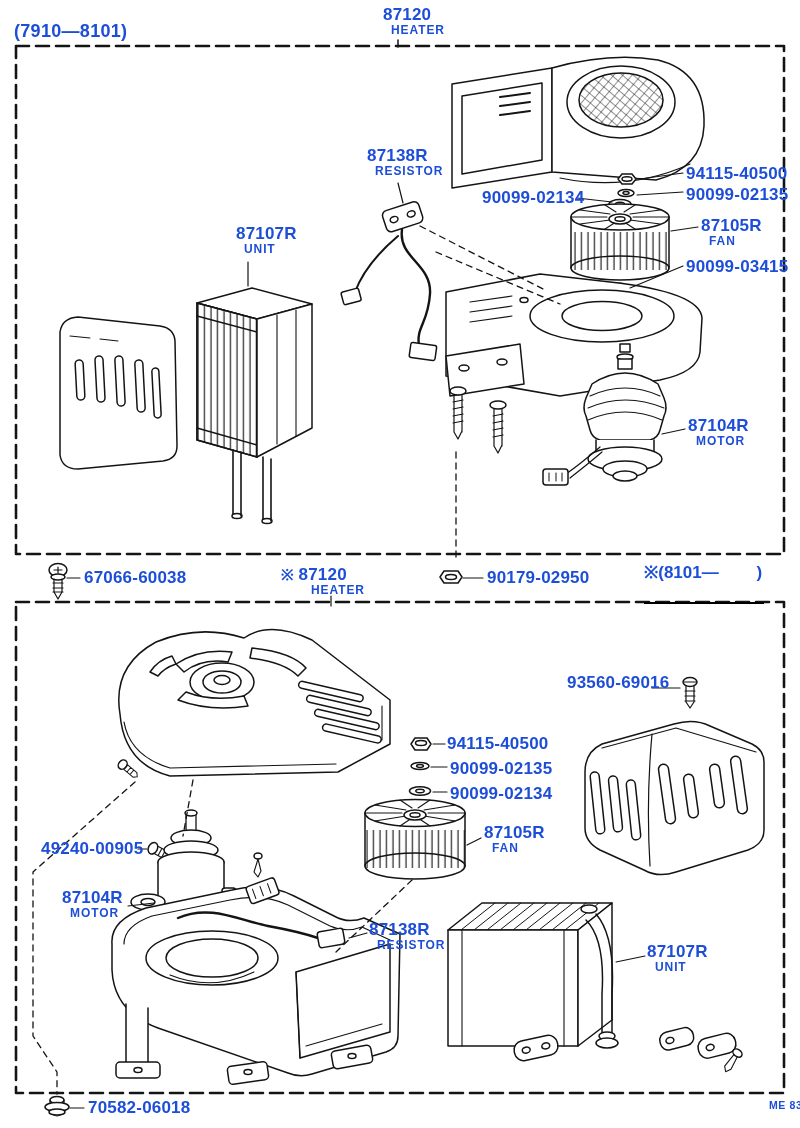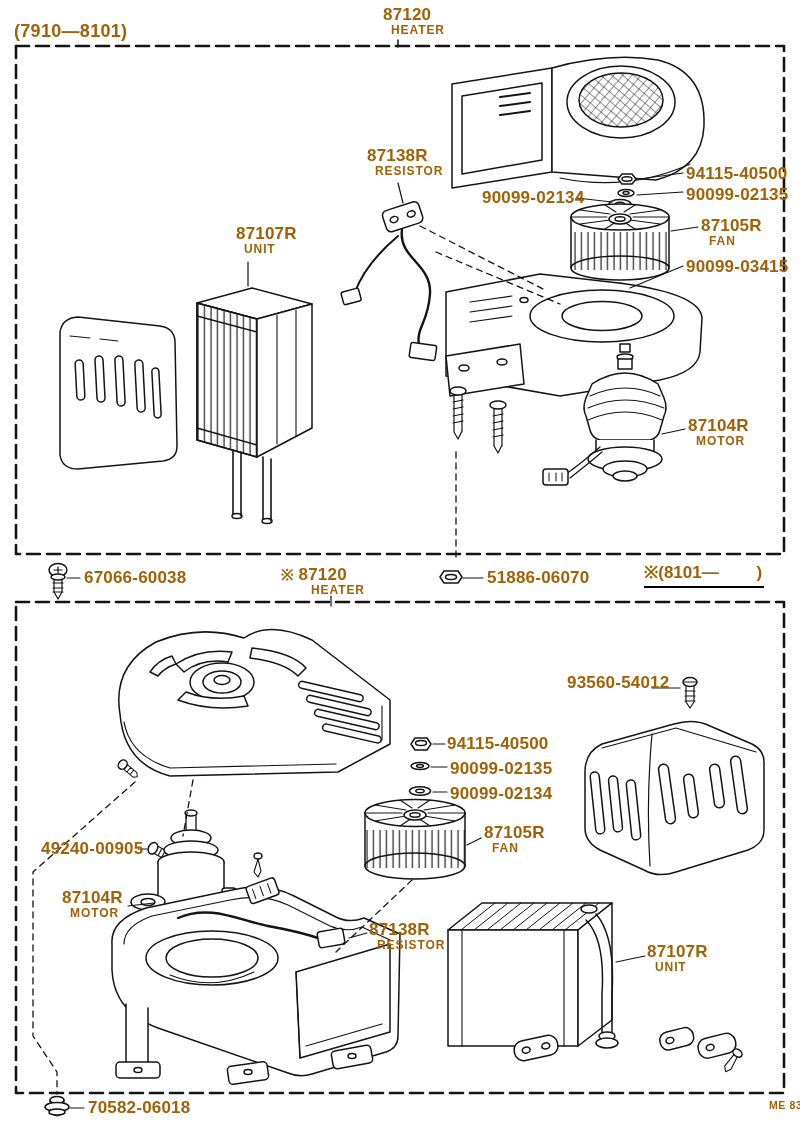--- a/index.html
+++ b/index.html
@@ -1,27 +1,27 @@
 <!DOCTYPE html>
 <html><head>
 <meta charset="utf-8">
 <style>
   html,body{margin:0;padding:0;background:#fff;}
   .stage{position:relative;width:800px;height:1128px;background:#fff;overflow:hidden;
-         font-family:"Liberation Sans",sans-serif;color:#a16207;}
+         font-family:"Liberation Sans",sans-serif;color:#1d4ed8;}
   svg.art{position:absolute;left:0;top:0;stroke:#141414;fill:none;stroke-width:1.5;
           stroke-linecap:round;stroke-linejoin:round;}
   .lbl{position:absolute;white-space:nowrap;z-index:5;}
   .pn{display:block;font:700 17px/1.05 "Liberation Sans",sans-serif;letter-spacing:.2px;}
   .nm{display:block;font:700 12px/1.15 "Liberation Sans",sans-serif;letter-spacing:.9px;padding-left:8px;}
   .hdr{font:700 18px/1 "Liberation Sans",sans-serif;letter-spacing:.3px;}
   .code{font:700 10.5px/1 "Liberation Sans",sans-serif;letter-spacing:.6px;padding-left:40px;}
   .marker{font:700 15px/1 "Liberation Sans",sans-serif;margin-right:5px;}
   .row{display:flex;align-items:baseline;}
-  .underl{display:inline-block;border-bottom:2.5px solid #000;padding:0 2px 5px 0;
+  .underl{display:inline-block;border-bottom:2.5px solid #000;padding:0 2px 21px 0;
           font:700 17px/1 "Liberation Sans",sans-serif;white-space:pre;}
   .ind{margin-left:22px;}
 </style>
 </head>
 <body>
 
 <div class="stage">
 
 <svg class="art" width="800" height="1128" viewBox="0 0 800 1128">
   <defs>
@@ -374,29 +374,29 @@
 
 <div class="lbl" style="left:281px;top:566px">
   <span class="row">
     <span class="marker">※</span>
     <span class="pn">87120</span>
   </span>
   <span class="nm ind">HEATER</span>
 </div>
 
 <div class="lbl" style="left:487px;top:569px">
-  <span class="pn">51886-06070</span>
+  <span class="pn">90179-02950</span>
 </div>
 
 <div class="lbl" style="left:644px;top:564px">
   <span class="underl">※(8101—        )</span>
 </div>
 
 <div class="lbl" style="left:567px;top:674px">
-  <span class="pn">93560-54012</span>
+  <span class="pn">93560-69016</span>
 </div>
 
 <div class="lbl" style="left:447px;top:735px">
   <span class="pn">94115-40500</span>
 </div>
 
 <div class="lbl" style="left:450px;top:760px">
   <span class="pn">90099-02135</span>
 </div>
 

